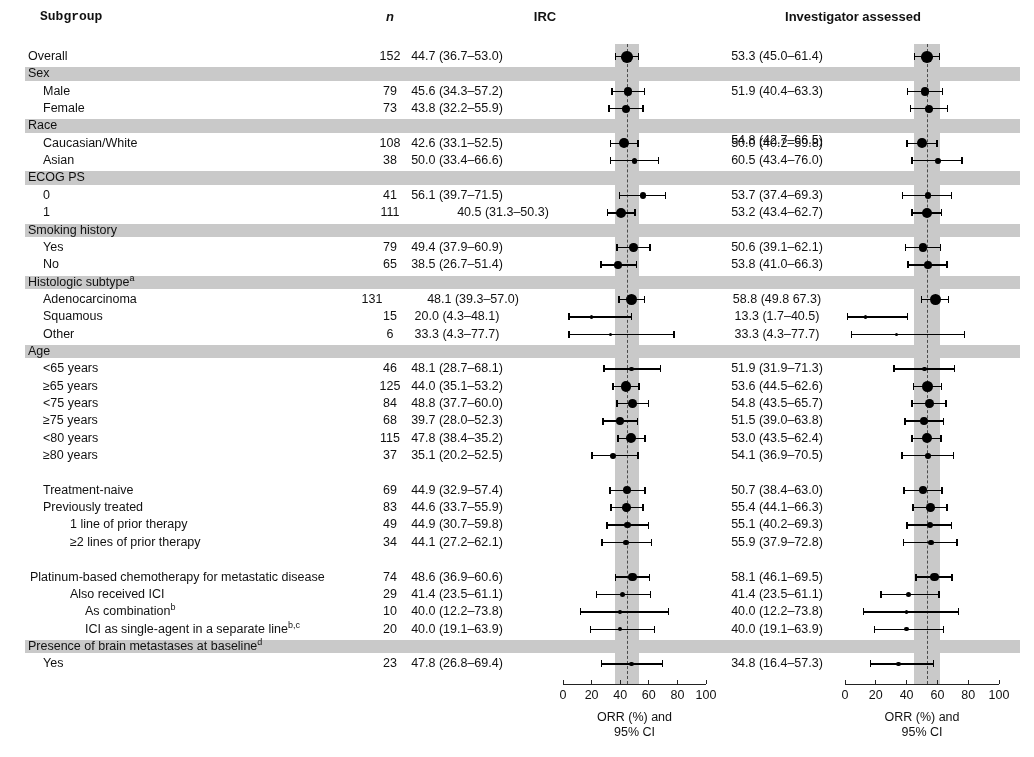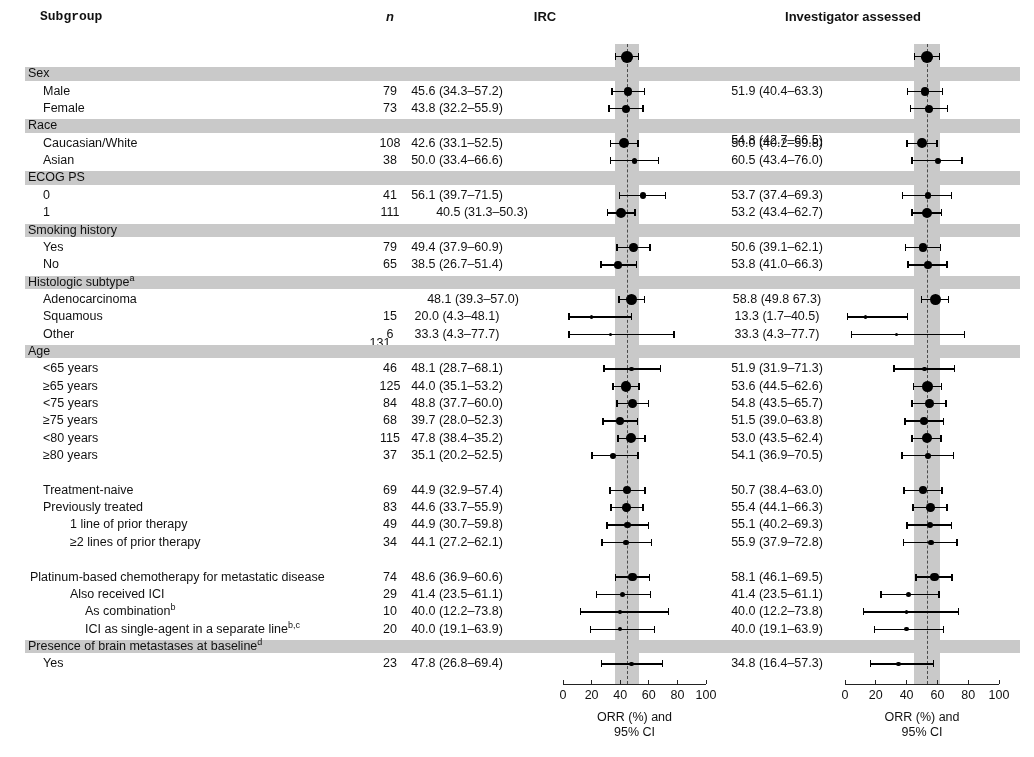--- a/index.html
+++ b/index.html
@@ -31,20 +31,26 @@
 <body>
 
 <div id="figure">
 
   <div class="layer" id="layer-bands">
     <div class="ciband" id="band-irc" style="left: 615.481px; width: 23.309px; background: rgb(201, 201, 201);"></div>
     <div class="ciband" id="band-inv" style="left: 914.3px; width: 25.256px; background: rgb(201, 201, 201);"></div>
   </div>
 
   <div class="layer" id="layer-rows">
+      <div class="row" style="top: 48px; height: 17.35px;">
+        <div class="cell" style="left: 28px; line-height: 17.35px;">Overall</div>
+        <div class="cell num" style="left: 350px; width: 80px; line-height: 17.35px;">152</div>
+        <div class="cell num" style="left: 395px; width: 124px; line-height: 17.35px;">44.7 (36.7–53.0)</div>
+        <div class="cell num" style="left: 714px; width: 126px; line-height: 17.35px;">53.3 (45.0–61.4)</div>
+      </div>
       <div class="row" style="top: 65.35px; height: 17.35px;">
         <div class="section-bg" style="background: rgb(201, 201, 201);"></div>
         <div class="cell" style="left: 28px; line-height: 17.35px;">Sex</div>
       </div>
       <div class="row" style="top: 82.7px; height: 17.35px;">
         <div class="cell" style="left: 43px; line-height: 17.35px;">Male</div>
         <div class="cell num" style="left: 350px; width: 80px; line-height: 17.35px;">79</div>
         <div class="cell num" style="left: 395px; width: 124px; line-height: 17.35px;">45.6 (34.3–57.2)</div>
         <div class="cell num" style="left: 714px; width: 126px; line-height: 17.35px;">51.9 (40.4–63.3)</div>
       </div>
@@ -76,21 +82,21 @@
       </div>
       <div class="row" style="top: 186.8px; height: 17.35px;">
         <div class="cell" style="left: 43px; line-height: 17.35px;">0</div>
         <div class="cell num" style="left: 350px; width: 80px; line-height: 17.35px;">41</div>
         <div class="cell num" style="left: 395px; width: 124px; line-height: 17.35px;">56.1 (39.7–71.5)</div>
         <div class="cell num" style="left: 714px; width: 126px; line-height: 17.35px;">53.7 (37.4–69.3)</div>
       </div>
       <div class="row" style="top: 204.15px; height: 17.35px;">
         <div class="cell" style="left: 43px; line-height: 17.35px;">1</div>
         <div class="cell num" style="left: 350px; width: 80px; line-height: 17.35px;">111</div>
-        <div class="cell num" style="left: 392px; width: 124px; line-height: 17.35px; padding-left: 28px;">40.5 (31.3–50.3)</div>
+        <div class="cell num" style="left: 413px; width: 124px; line-height: 17.35px; padding-left: 28px;">40.5 (31.3–50.3)</div>
         <div class="cell num" style="left: 714px; width: 126px; line-height: 17.35px;">53.2 (43.4–62.7)</div>
       </div>
       <div class="row" style="top: 221.5px; height: 17.35px;">
         <div class="section-bg" style="background: rgb(201, 201, 201);"></div>
         <div class="cell" style="left: 28px; line-height: 17.35px;">Smoking history</div>
       </div>
       <div class="row" style="top: 238.85px; height: 17.35px;">
         <div class="cell" style="left: 43px; line-height: 17.35px;">Yes</div>
         <div class="cell num" style="left: 350px; width: 80px; line-height: 17.35px;">79</div>
         <div class="cell num" style="left: 395px; width: 124px; line-height: 17.35px;">49.4 (37.9–60.9)</div>
@@ -101,21 +107,21 @@
         <div class="cell num" style="left: 350px; width: 80px; line-height: 17.35px;">65</div>
         <div class="cell num" style="left: 395px; width: 124px; line-height: 17.35px;">38.5 (26.7–51.4)</div>
         <div class="cell num" style="left: 714px; width: 126px; line-height: 17.35px;">53.8 (41.0–66.3)</div>
       </div>
       <div class="row" style="top: 273.55px; height: 17.35px;">
         <div class="section-bg" style="background: rgb(201, 201, 201);"></div>
         <div class="cell" style="left: 28px; line-height: 17.35px;">Histologic subtype<sup>a</sup></div>
       </div>
       <div class="row" style="top: 290.9px; height: 17.35px;">
         <div class="cell" style="left: 43px; line-height: 17.35px;">Adenocarcinoma</div>
-        <div class="cell num" style="left: 340px; width: 80px; line-height: 17.35px; margin-top: 44px;">131</div>
+        <div class="cell num" style="left: 332px; width: 80px; line-height: 17.35px;">131</div>
         <div class="cell num" style="left: 411px; width: 124px; line-height: 17.35px;">48.1 (39.3–57.0)</div>
         <div class="cell num" style="left: 714px; width: 126px; line-height: 17.35px;">58.8 (49.8  67.3)</div>
       </div>
       <div class="row" style="top: 308.25px; height: 17.35px;">
         <div class="cell" style="left: 43px; line-height: 17.35px;">Squamous</div>
         <div class="cell num" style="left: 350px; width: 80px; line-height: 17.35px;">15</div>
         <div class="cell num" style="left: 395px; width: 124px; line-height: 17.35px;">20.0 (4.3–48.1)</div>
         <div class="cell num" style="left: 714px; width: 126px; line-height: 17.35px;">13.3 (1.7–40.5)</div>
       </div>
       <div class="row" style="top: 325.6px; height: 17.35px;">

